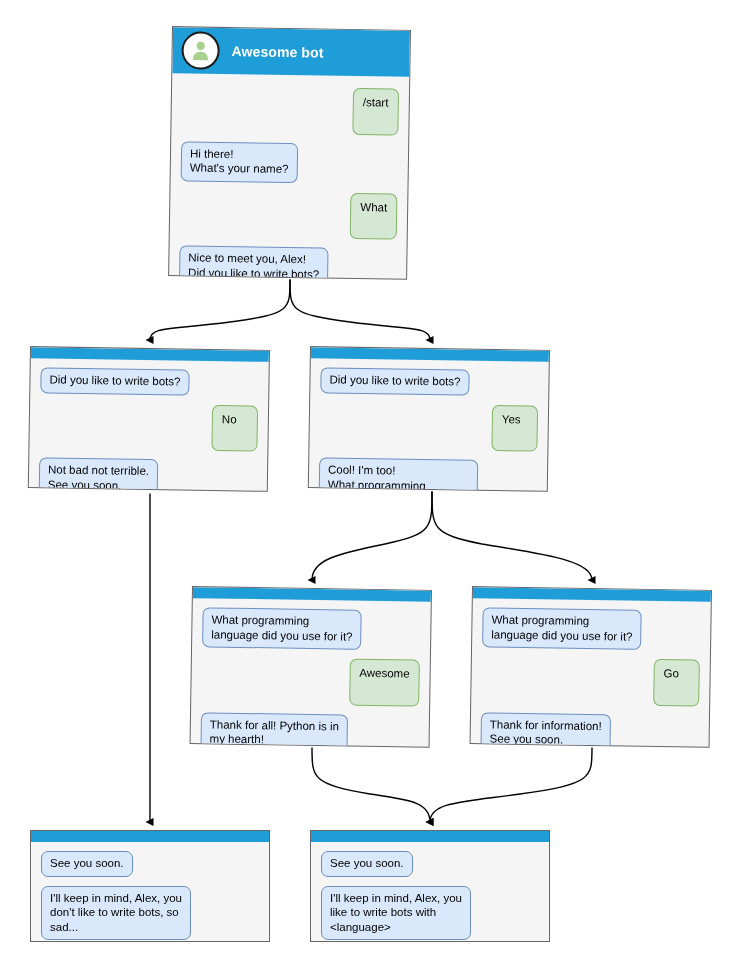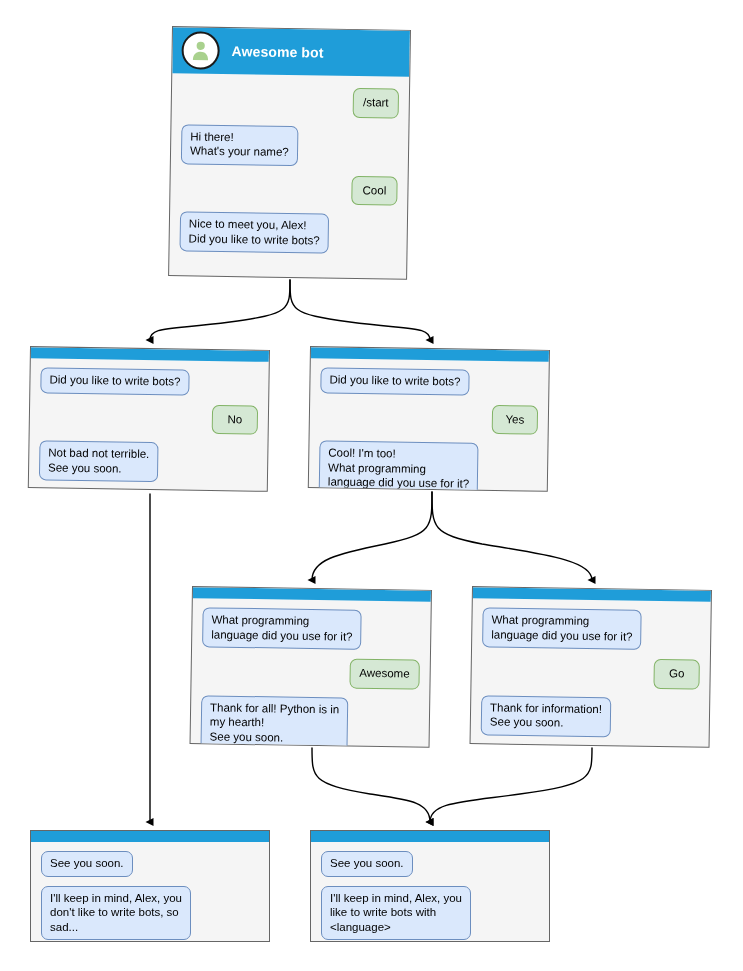--- a/index.html
+++ b/index.html
@@ -96,22 +96,22 @@
     max-width: 84%;
   }
   .bubble.bot {
     background: #dae8fc;
     border: 1px solid #6c8ebf;
   }
   .bubble.user {
     background: #d5e8d4;
     border: 1px solid #82b366;
     min-width: 46px;
-    text-align: center;
-    padding: 6px 9px 7px 9px;
+    text-align: left;
+    padding: 6px 9px 24px 9px;
   }
   
   #node-root {
     left: 172px;
     top: 28px;
     width: 239px;
     height: 250px;
     transform: rotate(0.9deg);
     transform-origin: 50% 0%;
   }
@@ -190,21 +190,21 @@
     </div>
     <div class="chat-body">
       <div class="msg-row right">
         <div class="bubble user">/start</div>
       </div>
       <div class="msg-row left">
         <div class="bubble bot">Hi there!
 What's your name?</div>
       </div>
       <div class="msg-row right">
-        <div class="bubble user">Cool</div>
+        <div class="bubble user">What</div>
       </div>
       <div class="msg-row left">
         <div class="bubble bot">Nice to meet you, Alex!
 Did you like to write bots?</div>
       </div>
     </div>
   </div>
 
   <div class="node" id="node-no">
     <div class="node-header plain"></div>

